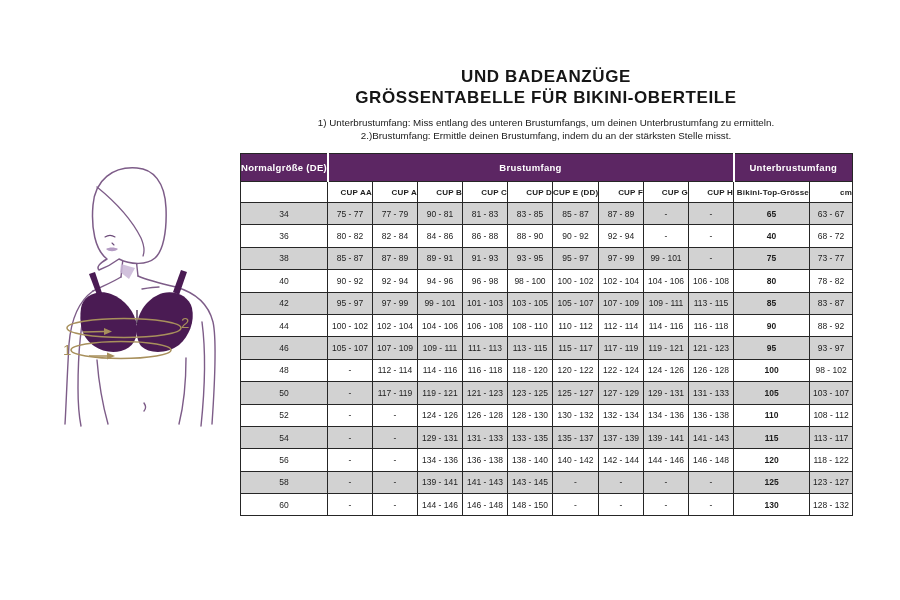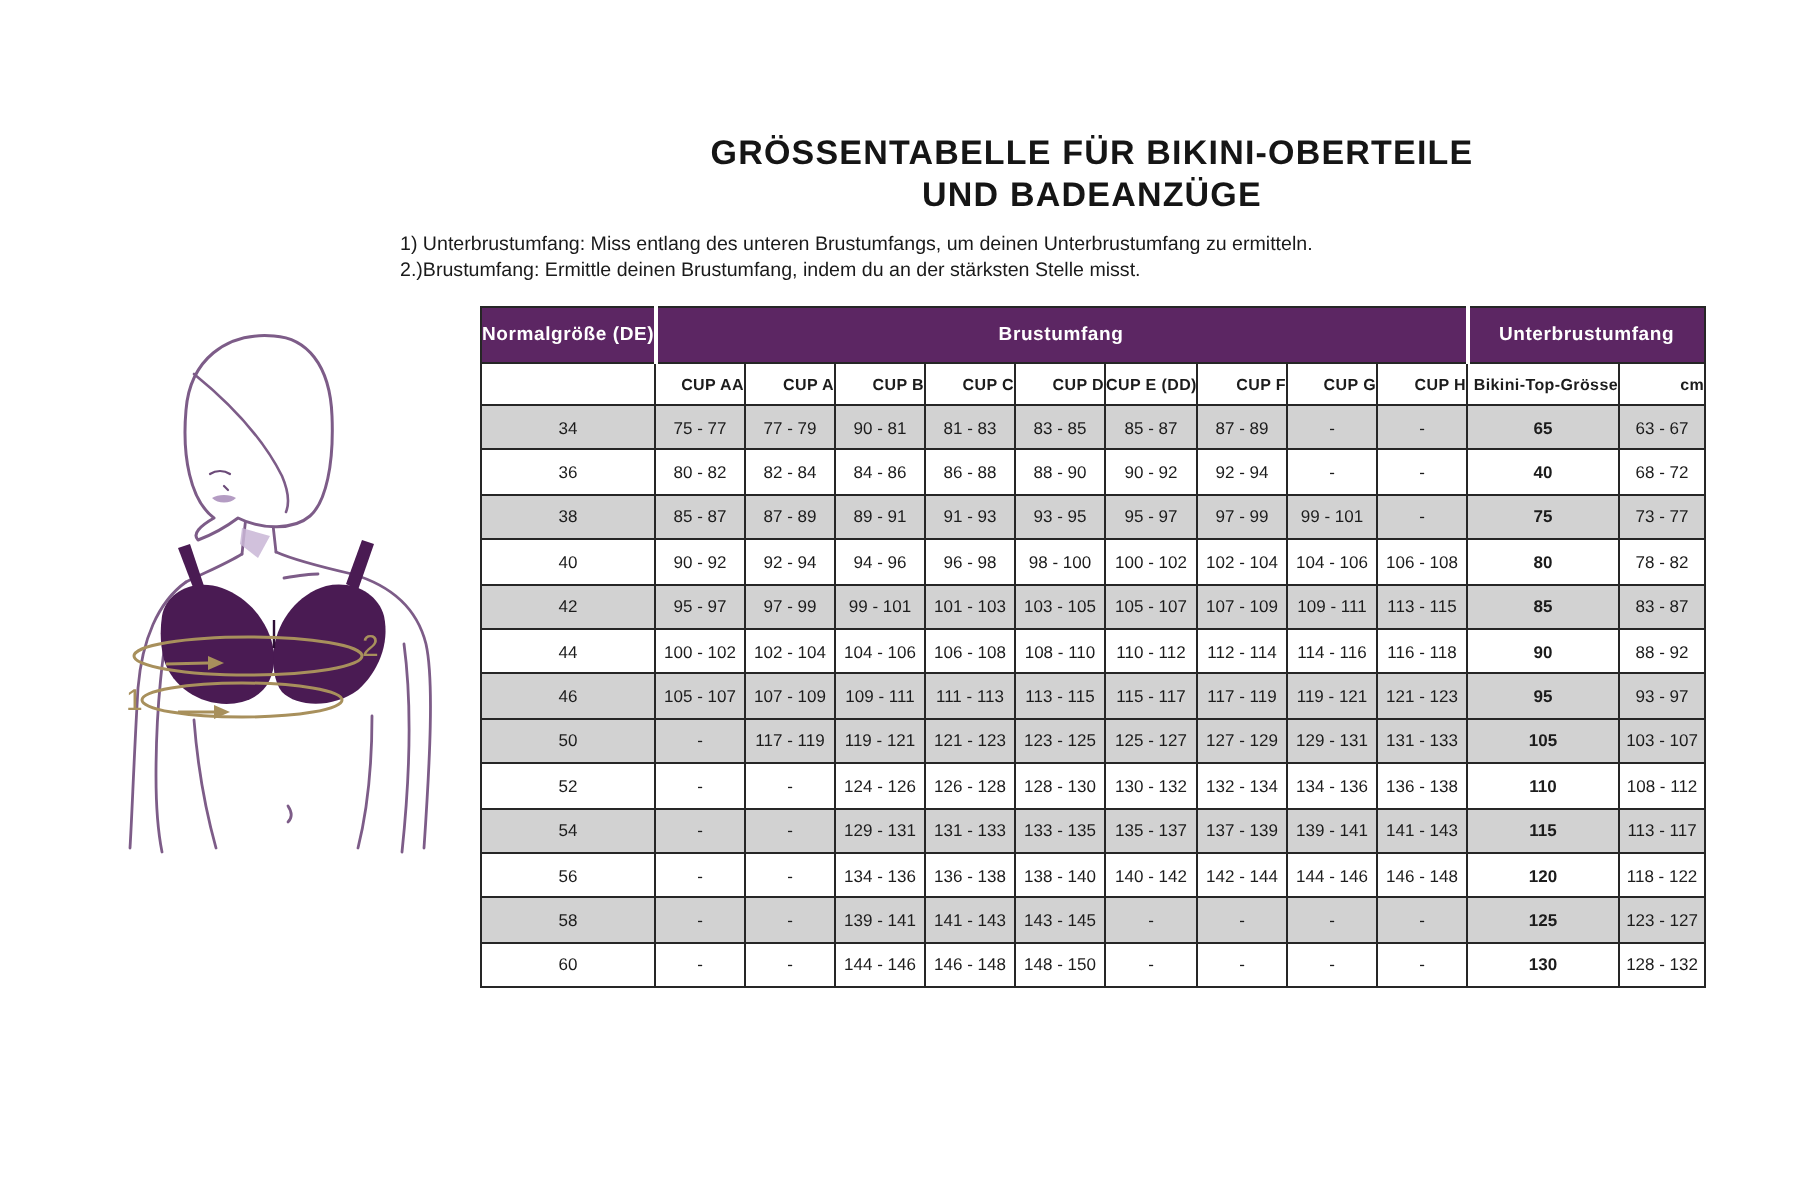--- a/index.html
+++ b/index.html
@@ -4,21 +4,21 @@
 <style>
   * { margin:0; padding:0; box-sizing:border-box; }
   html,body { background:#ffffff; }
   body { font-family:"Liberation Sans", sans-serif; color:#1c1c1c; }
   .sheet { position:relative; width:900px; height:600px; background:#fff; overflow:hidden; }
 
   
   .title { position:absolute; left:240px; top:66px; width:612px; text-align:center;
            font-weight:bold; font-size:17px; line-height:21px; letter-spacing:0.6px; color:#151515; }
   
-  .instructions { position:absolute; left:200px; top:116px; width:692px; text-align:left;
+  .instructions { position:absolute; left:200px; top:116px; width:692px; text-align:center;
                   font-size:9.8px; line-height:13px; color:#1a1a1a; }
 
   
   .figure-wrap { position:absolute; left:45px; top:160px; width:195px; height:435px; }
 
   
   table.size-table { position:absolute; left:240px; top:153px; width:612px;
                      border-collapse:collapse; table-layout:fixed;padding-left:44px; }
   table.size-table th, table.size-table td {
     border:1px solid #262626; text-align:center; vertical-align:middle;
@@ -32,22 +32,22 @@
   tbody tr { height:22.4px; background:#ffffff;border-radius:10px; }
   tbody tr.stripe { background:#d2d2d2; }
   tbody td.bold { font-weight:bold; }
 </style>
 </head>
 <body>
 
 <div class="sheet">
 
   <div class="title">
+    <div>UND BADEANZÜGE</div>
     <div>GRÖSSENTABELLE FÜR BIKINI-OBERTEILE</div>
-    <div>UND BADEANZÜGE</div>
   </div>
 
   <div class="instructions">
     <div>1) Unterbrustumfang: Miss entlang des unteren Brustumfangs, um deinen Unterbrustumfang zu ermitteln.</div>
     <div>2.)Brustumfang: Ermittle deinen Brustumfang, indem du an der stärksten Stelle misst.</div>
   </div>
 
   <div class="figure-wrap">
     <svg width="195" height="435" viewBox="0 0 195 435">
       <g fill="none" stroke="#7d5c88" stroke-width="1.4" stroke-linecap="round" stroke-linejoin="round">
@@ -231,20 +231,34 @@
           <td>109 - 111</td>
           <td>111 - 113</td>
           <td>113 - 115</td>
           <td>115 - 117</td>
           <td>117 - 119</td>
           <td>119 - 121</td>
           <td>121 - 123</td>
           <td class="bold">95</td>
           <td>93 - 97</td>
         </tr>
+        <tr>
+          <td>48</td>
+          <td>-</td>
+          <td>112 - 114</td>
+          <td>114 - 116</td>
+          <td>116 - 118</td>
+          <td>118 - 120</td>
+          <td>120 - 122</td>
+          <td>122 - 124</td>
+          <td>124 - 126</td>
+          <td>126 - 128</td>
+          <td class="bold">100</td>
+          <td>98 - 102</td>
+        </tr>
         <tr class="stripe">
           <td>50</td>
           <td>-</td>
           <td>117 - 119</td>
           <td>119 - 121</td>
           <td>121 - 123</td>
           <td>123 - 125</td>
           <td>125 - 127</td>
           <td>127 - 129</td>
           <td>129 - 131</td>

